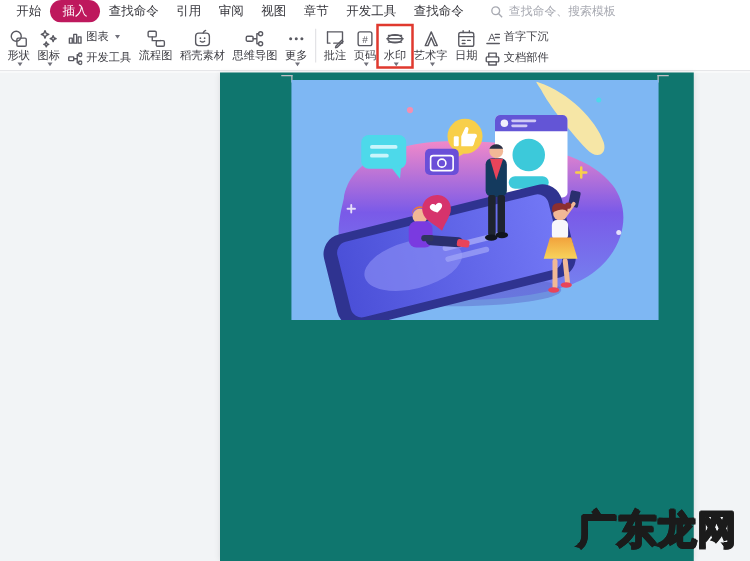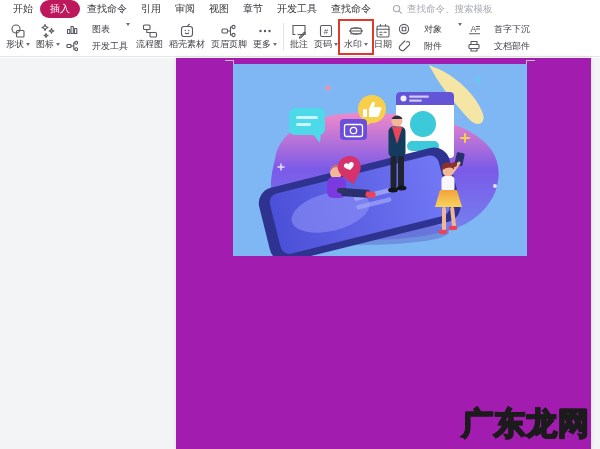--- a/index.html
+++ b/index.html
@@ -14,36 +14,36 @@
   .searchbox { display:flex; align-items:center; gap:4px; margin-left:14px;
     color:#a8aab2; font-size:9.5px; cursor:text; white-space:nowrap; }
 
   
   .ribbon { position:absolute; top:18px; left:0; width:600px; height:39px;
     display:flex; align-items:flex-start; padding:3px 0 0 3px;
     border-bottom:1px solid #e6e6e9; background:#fff; overflow:hidden; }
   .bigbtn { display:flex; flex-direction:column; align-items:center; justify-content:flex-start;
     height:33px; padding:1px 3px 0; cursor:pointer; flex:0 0 auto; }
   .bigbtn .ic { height:17px; display:flex; align-items:center; justify-content:center; }
-  .lb { font-size:9px; color:#3d3d43; line-height:11px; display:flex; align-items:center; white-space:nowrap; }
+  .lb { font-size:9px; color:#3d3d43; line-height:11px; display:flex; align-items:center; white-space:nowrap;flex-direction:column; }
   .stack { display:flex; flex-direction:column; justify-content:center; gap:4px;
     height:33px; padding:1px 3px 0; flex:0 0 auto; }
-  .srow { display:flex; align-items:flex-start; gap:14px; font-size:9px; color:#3d3d43;
+  .srow { display:flex; align-items:center; gap:3px; font-size:9px; color:#3d3d43;
     white-space:nowrap; cursor:pointer; }
   .vsep { width:1px; height:27px; background:#e3e3e6; margin:2px 3px 0; flex:0 0 auto; }
   .cr { display:inline-block; width:0; height:0; border-left:2.5px solid transparent;
     border-right:2.5px solid transparent; border-top:3px solid #70707a; margin-left:2px; }
   .wm-wrap { position:relative; }
   .hl-box { position:absolute; left:-3px; right:-3px; top:-2px; bottom:-1px;
     border:2px solid #e0392e; pointer-events:none; }
   .icsvg { stroke:#595961; fill:none; stroke-width:1.1; stroke-linecap:round; stroke-linejoin:round; }
 
   
   .doc { position:absolute; top:58px; left:0; width:600px; height:391px; background:#f2f4f6; }
-  .page { position:absolute; left:176px; top:0; width:415px; height:391px; background:#a21caf;
+  .page { position:absolute; left:176px; top:0; width:379px; height:391px; background:#0f766e;
     box-shadow:0 0 5px rgba(0,0,0,0.10); }
   .mark { position:absolute; width:9px; height:6px; }
   .mark.l { left:49px; top:2px; border-top:1px solid #bfbfc4; border-right:1px solid #bfbfc4; }
   .mark.r { left:350px; top:2px; border-top:1px solid #bfbfc4; border-left:1px solid #bfbfc4; }
   .illus { position:absolute; left:57px; top:6px; width:294px; height:192px; cursor:pointer; }
   .wmtext { position:absolute; left:286px; top:345px; font-size:31px; font-weight:700;
     color:#ffffff; letter-spacing:1px; white-space:nowrap;
     -webkit-text-stroke:1.8px #1b1b1b;
     text-shadow:1px 0 0 #1b1b1b, -1px 0 0 #1b1b1b, 0 1px 0 #1b1b1b, 0 -1px 0 #1b1b1b; }
 </style>
@@ -152,21 +152,21 @@
     <div class="bigbtn">
       <span class="ic">
         <svg class="icsvg" width="16" height="16" viewBox="0 0 16 16">
             <rect x="1" y="6" width="5.5" height="4" rx="1"></rect>
             <path d="M6.5 8 h3 M9.5 8 V4 h1.3 M9.5 8 v4 h1.3"></path>
             <circle cx="12.5" cy="4" r="1.6"></circle>
             <circle cx="12.5" cy="12" r="1.6"></circle>
           </svg>
         </span>
       <span class="lb">
-          <span>页眉页脚</span>
+          <span>思维导图</span>
         </span>
     </div>
 
     <div class="bigbtn">
       <span class="ic">
         <svg width="16" height="16" viewBox="0 0 16 16">
             <circle cx="3.5" cy="8" r="1.2" fill="#595961"></circle>
             <circle cx="8" cy="8" r="1.2" fill="#595961"></circle>
             <circle cx="12.5" cy="8" r="1.2" fill="#595961"></circle>
           </svg>
@@ -214,49 +214,44 @@
             <path d="M2.8 5.3 h10.4 M1.5 8 h13 M2.8 10.7 h10.4"></path>
           </svg>
         </span>
       <span class="lb">
           <span>水印</span>
           <span class="cr"></span>
         </span>
     </div>
 
 
+    <div class="bigbtn">
+      <span class="ic">
+        <svg class="icsvg" width="16" height="16" viewBox="0 0 16 16">
+            <path d="M8 2.5 L12.8 13.5 H10.6 L8 7.2 L5.4 13.5 H3.2 Z"></path>
+          </svg>
+        </span>
+      <span class="lb">
+          <span>艺术字</span>
+          <span class="cr"></span>
+        </span>
+    </div>
 
     <div class="bigbtn">
       <span class="ic">
         <svg class="icsvg" width="16" height="16" viewBox="0 0 16 16">
             <rect x="2" y="3" width="12" height="11" rx="1.5"></rect>
             <path d="M2 6.3 h12 M5.5 3 V1.5 M10.5 3 V1.5 M4.8 9.3 h2.2 M9 9.3 h2.2 M4.8 11.8 h2.2"></path>
           </svg>
         </span>
       <span class="lb">
           <span>日期</span>
         </span>
     </div>
 
-    <div class="stack">
-      <span class="srow">
-        <svg class="icsvg" width="12" height="12" viewBox="0 0 12 12">
-            <circle cx="6" cy="6" r="4.6"></circle>
-            <rect x="4.2" y="4.2" width="3.6" height="3.6"></rect>
-          </svg>
-        <span>对象</span>
-          <span class="cr"></span>
-        </span>
-      <span class="srow">
-        <svg class="icsvg" width="12" height="12" viewBox="0 0 12 12">
-            <path d="M8.6 2 a2 2 0 0 1 2.8 2.8 L6.2 10 a3 3 0 0 1-4.2-4.2 L6.8 1"></path>
-          </svg>
-        <span>附件</span>
-        </span>
-    </div>
 
     <div class="stack">
       <span class="srow">
         <svg class="icsvg" width="12" height="12" viewBox="0 0 12 12">
             <text x="2.5" y="8.8" font-size="8.5" fill="#595961" stroke="none">A</text>
             <path d="M8.2 3.5 h3.3 M8.2 6 h3.3 M1.5 10.8 h10"></path>
           </svg>
         <span>首字下沉</span>
         </span>
       <span class="srow">

